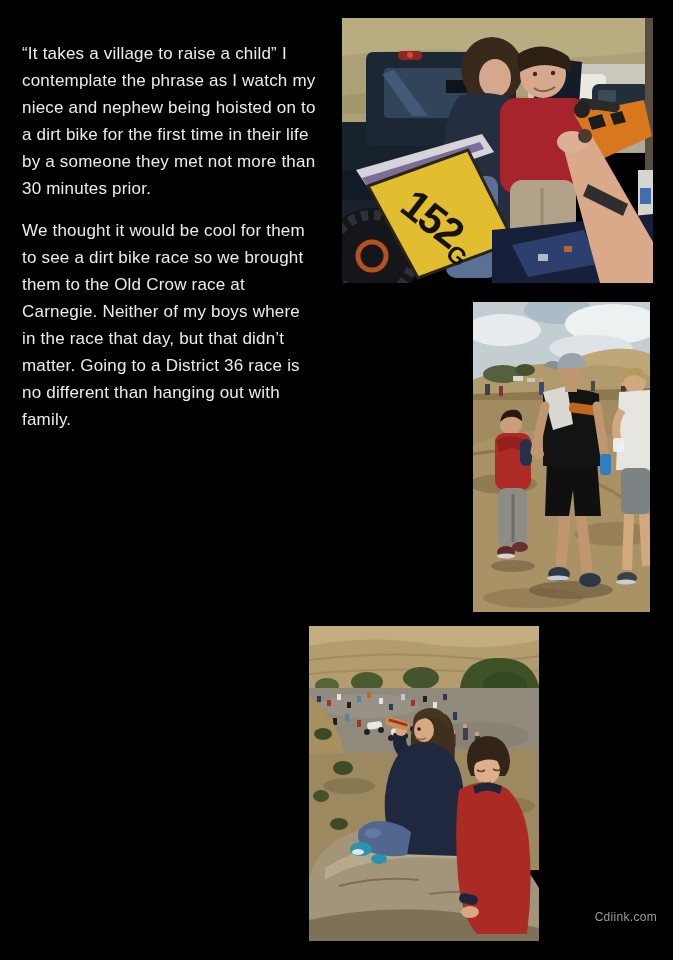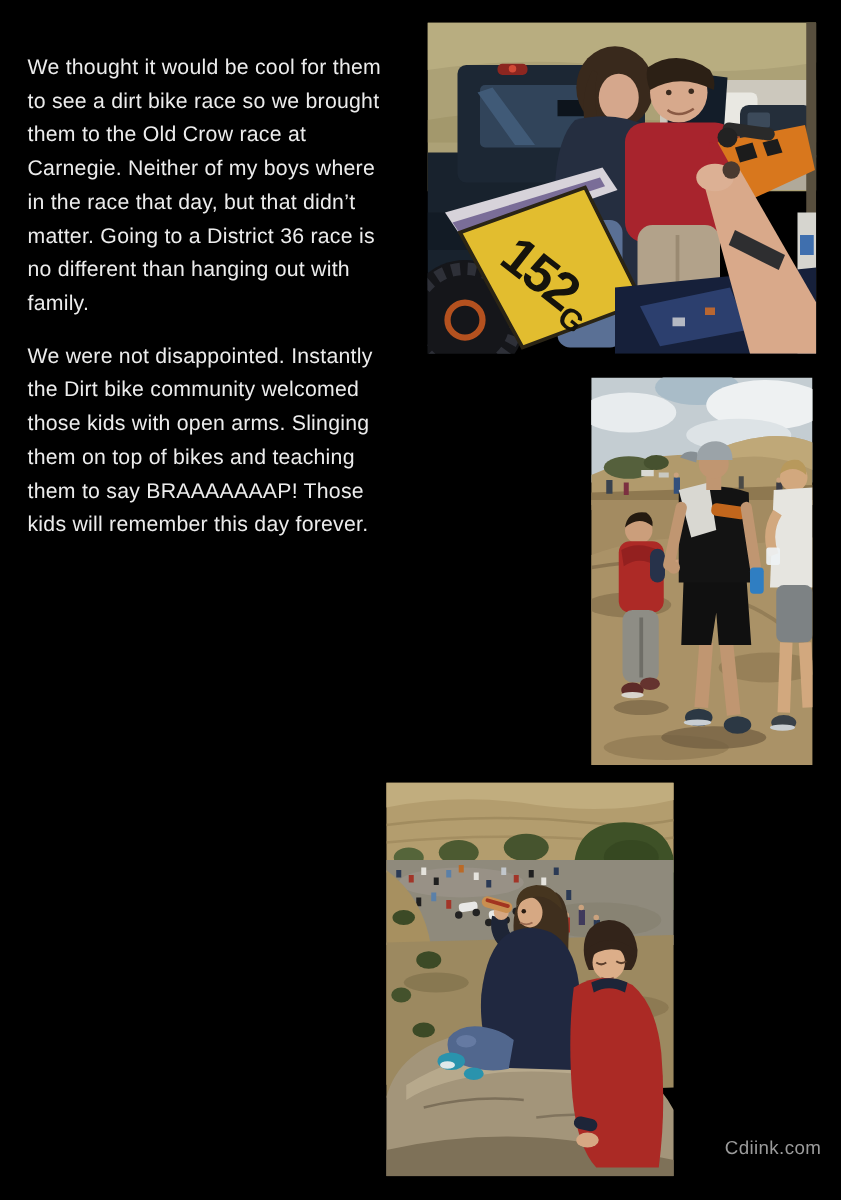--- a/index.html
+++ b/index.html
@@ -25,32 +25,32 @@
   .photo { position: absolute; margin: 0; padding: 0; }
   .photo svg { display: block; width: 100%; height: 100%; }
   .photo-bike { left: 342px; top: 18px;  width: 311px; height: 265px; }
   .photo-walk { left: 473px; top: 302px; width: 177px; height: 310px; }
   .photo-rock { left: 309px; top: 626px; width: 230px; height: 315px; }
   .watermark {
     position: absolute;
     right: 16px;
     top: 910px;
     color: #9b9b9b;
-    font-size: 15px;
+    font-size: 12px;
     letter-spacing: 0.3px;
   }
 </style>
 </head>
 <body>
 
 <div class="page">
 
   <div class="article">
+    <p>“It takes a village to raise a child” I contemplate the phrase as I watch my niece and nephew being hoisted on to a dirt bike for the first time in their life by a someone they met not more than 30 minutes prior.</p>
     <p>We thought it would be cool for them to see a dirt bike race so we brought them to the Old Crow race at Carnegie.   Neither of my boys where in the race that day, but that didn’t matter.  Going to a District 36 race is no different than hanging out with family.</p>
-    <p>We were not disappointed.  Instantly the Dirt bike community welcomed those kids with open arms.  Slinging them on top of bikes and teaching them to say BRAAAAAAAP!  Those kids will remember this day forever.</p>
   </div>
 
   <figure class="photo photo-bike" aria-label="Niece and nephew seated on a dirt bike with yellow number plate beside a black pickup truck, an adult arm steadying them">
     <svg viewBox="0 0 311 265" preserveAspectRatio="none">
       <g>
         <rect x="0" y="0" width="311" height="135" fill="#aca176"></rect>
         <path d="M0,38 Q80,26 160,36 Q240,44 311,32 L311,0 L0,0 Z" fill="#b8ad80"></path>
         <path d="M0,78 Q70,66 150,76 Q230,84 311,70 L311,96 L0,96 Z" fill="#9f9468" opacity="0.7"></path>
       </g>
       <g>

